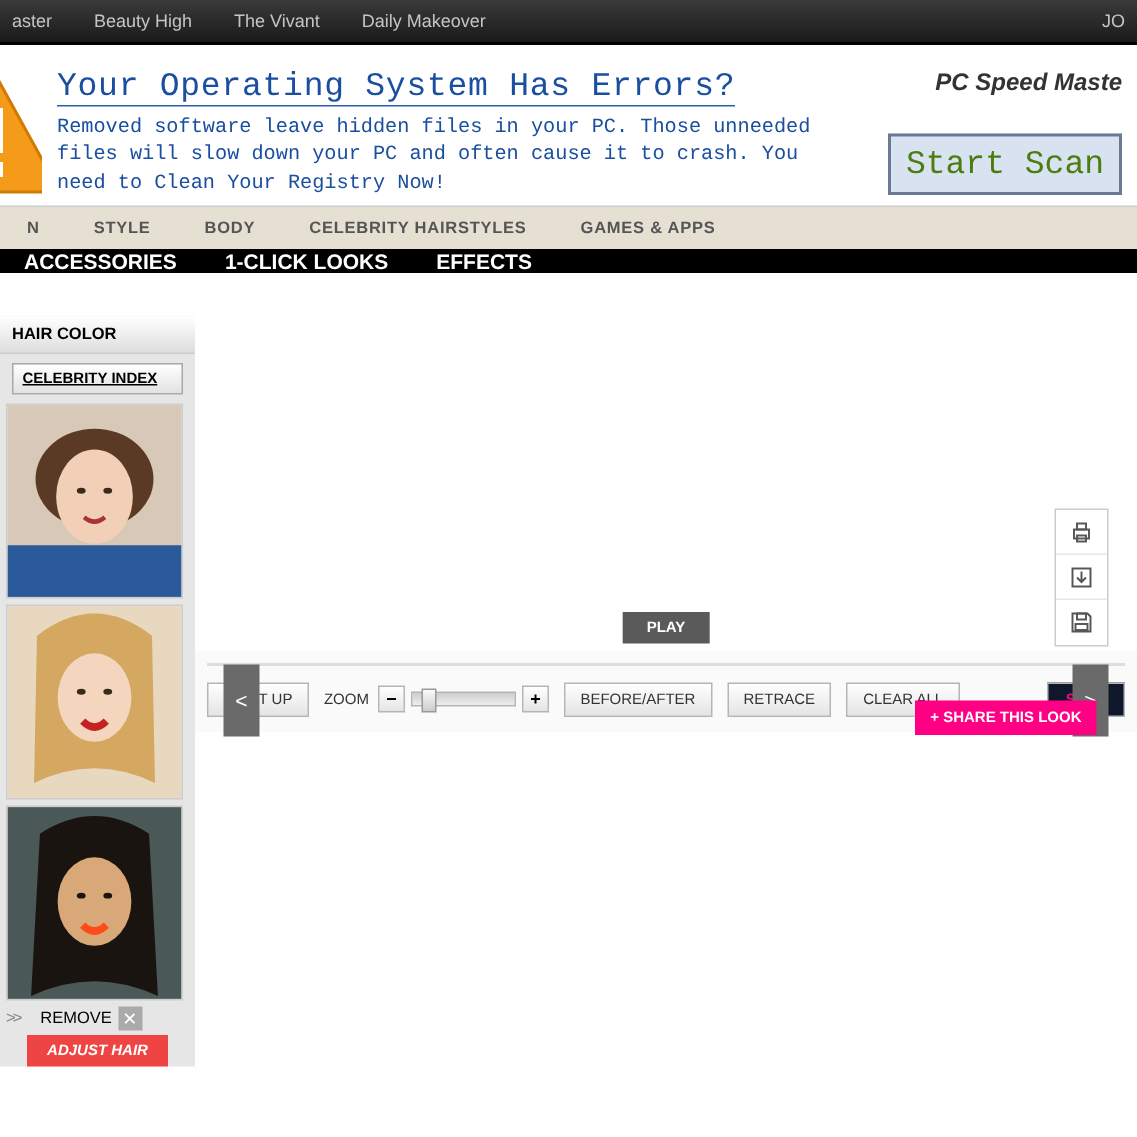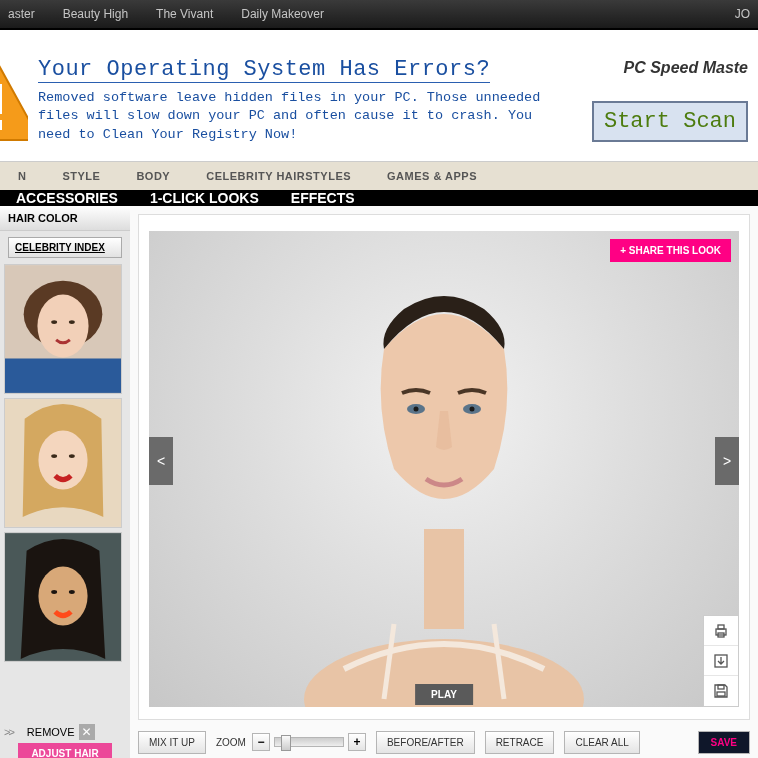--- a/index.html
+++ b/index.html
@@ -2,48 +2,48 @@
 <html><head>
 <meta charset="utf-8">
 <style>
 * { margin: 0; padding: 0; box-sizing: border-box; }
 body { font-family: Arial, Helvetica, sans-serif; width: 758px; overflow: hidden; background: #fff; }
 
 .topbar { background: linear-gradient(to bottom, #3a3a3a, #1a1a1a); height: 30px; display: flex; align-items: center; padding: 0 8px; color: #c5c5c5; font-size: 12px; border-bottom: 2px solid #000; }
 .topbar .spacer { flex: 1; }
 .toplink { margin-right: 28px; cursor: pointer; }
 
-.ad-banner { background: #fff; display: flex; align-items: center; padding: 18px 4px 8px 0; border-bottom: 1px solid #ccc; height: 132px; position: relative; }
+.ad-banner { background: #fff; display: flex; align-items: center; padding: 18px 4px 8px 0; border-bottom: 1px solid #ccc; height: 108px; position: relative; }
 .warn { width: 28px; height: 82px; position: relative; overflow: hidden; }
 .warn svg { position: absolute; left: -48px; top: 0; }
 .ad-text { flex: 1; padding-left: 10px; }
 .ad-title { font-family: "Courier New", monospace; font-size: 22px; color: #1a4fa0; border-bottom: 1px solid #2a5fb0; display: inline-block; margin-bottom: 6px; letter-spacing: 0.5px; }
 .ad-body { font-family: "Courier New", monospace; font-size: 13.5px; color: #1a4fa0; line-height: 1.35; max-width: 520px; }
 .ad-right { display: flex; flex-direction: column; align-items: flex-end; padding-right: 6px; }
 .ad-brand { font-size: 16px; font-style: italic; color: #333; font-weight: bold; margin-bottom: 24px; }
 .scan-btn { font-family: "Courier New", monospace; font-size: 22px; color: #4d7c0f; background: #d8e2f0; border: 2px solid #6a7a95; padding: 6px 10px; cursor: pointer; }
 
 .nav1 { background: #e6e0d2; height: 28px; display: flex; align-items: center; font-size: 11px; color: #555; font-weight: bold; letter-spacing: 0.5px; }
 .nav1 span { padding: 0 18px; cursor: pointer; }
 
 .nav2 { background: #000; height: 16px; display: flex; align-items: center; font-size: 14px; font-weight: bold; color: #fff; }
 .nav2 span { padding: 0 16px; cursor: pointer; }
 
-.content { display: flex; height: 558px; }
+.content { display: flex; height: 558px; align-items: center; }
 
 .sidebar { width: 130px; background: #e6e6e6; display: flex; flex-direction: column; position: relative; }
 .side-title { background: linear-gradient(to bottom, #fff, #ddd); font-size: 11px; font-weight: bold; padding: 6px 8px; border-bottom: 1px solid #ccc; }
 .celeb-btn { background: linear-gradient(to bottom, #fff, #e2e2e2); border: 1px solid #aaa; font-size: 10px; font-weight: bold; padding: 4px 6px; margin: 6px 8px; cursor: pointer; display: inline-block; text-decoration: underline; }
 .faces { display: flex; flex-direction: column; gap: 4px; padding: 0 4px; }
 .face { width: 118px; height: 130px; border: 1px solid #ccc; cursor: pointer; }
 .remove-row { display: flex; align-items: center; margin-top: auto; padding: 4px 0 0 4px; font-size: 10px; }
 .remove-row .arrow { color: #888; margin-right: 14px; font-size: 11px; letter-spacing: -2px;}
 .remove-row .rlabel { font-size: 11px; margin-right: 4px; }
 .remove-row .xbox { background: #aaa; color: #fff; width: 16px; height: 16px; display:flex; align-items:center; justify-content:center; font-size:12px; cursor:pointer; }
-.adjust { background: #ec4899; color: #fff; font-size: 10px; font-weight: bold; padding: 5px 0; text-align: center; margin: 3px 18px 0 18px; cursor: pointer; }
+.adjust { background: #ef4444; color: #fff; font-size: 10px; font-weight: bold; padding: 5px 0; text-align: center; margin: 3px 18px 0 18px; font-style: italic; cursor: pointer; }
 
 .main { flex: 1; background: #fafafa; position: relative; padding: 8px; display:flex; flex-direction:column; }
 .canvas-wrap { flex: 1; background: #fff; border: 1px solid #ddd; position: relative; display:flex; align-items:center; justify-content:center; }
 .canvas { position: absolute; left: 10px; right: 10px; top: 16px; bottom: 12px; background: radial-gradient(circle at 50% 38%, #f2f2f2 0%, #dedede 45%, #c7c7c7 100%); overflow: hidden; }
 .share { position: absolute; top: 24px; right: 18px; background: #ff0084; color: #fff; font-size: 10px; font-weight: bold; padding: 6px 10px; cursor: pointer; z-index: 5; }
 .navarrow { position: absolute; top: 44%; width: 24px; height: 48px; background: #6a6a6a; color: #fff; display:flex; align-items:center; justify-content:center; cursor:pointer; font-size:14px; }
 .navarrow.left { left: 10px; }
 .navarrow.right { right: 10px; }
 .play { position: absolute; bottom: 14px; left: 50%; transform: translateX(-50%); background: #5a5a5a; color: #fff; font-size: 10px; font-weight: bold; padding: 5px 16px; cursor: pointer; }
 .vert-tools { position: absolute; right: 10px; bottom: 12px; background: #fff; border: 1px solid #ccc; width: 36px; }

